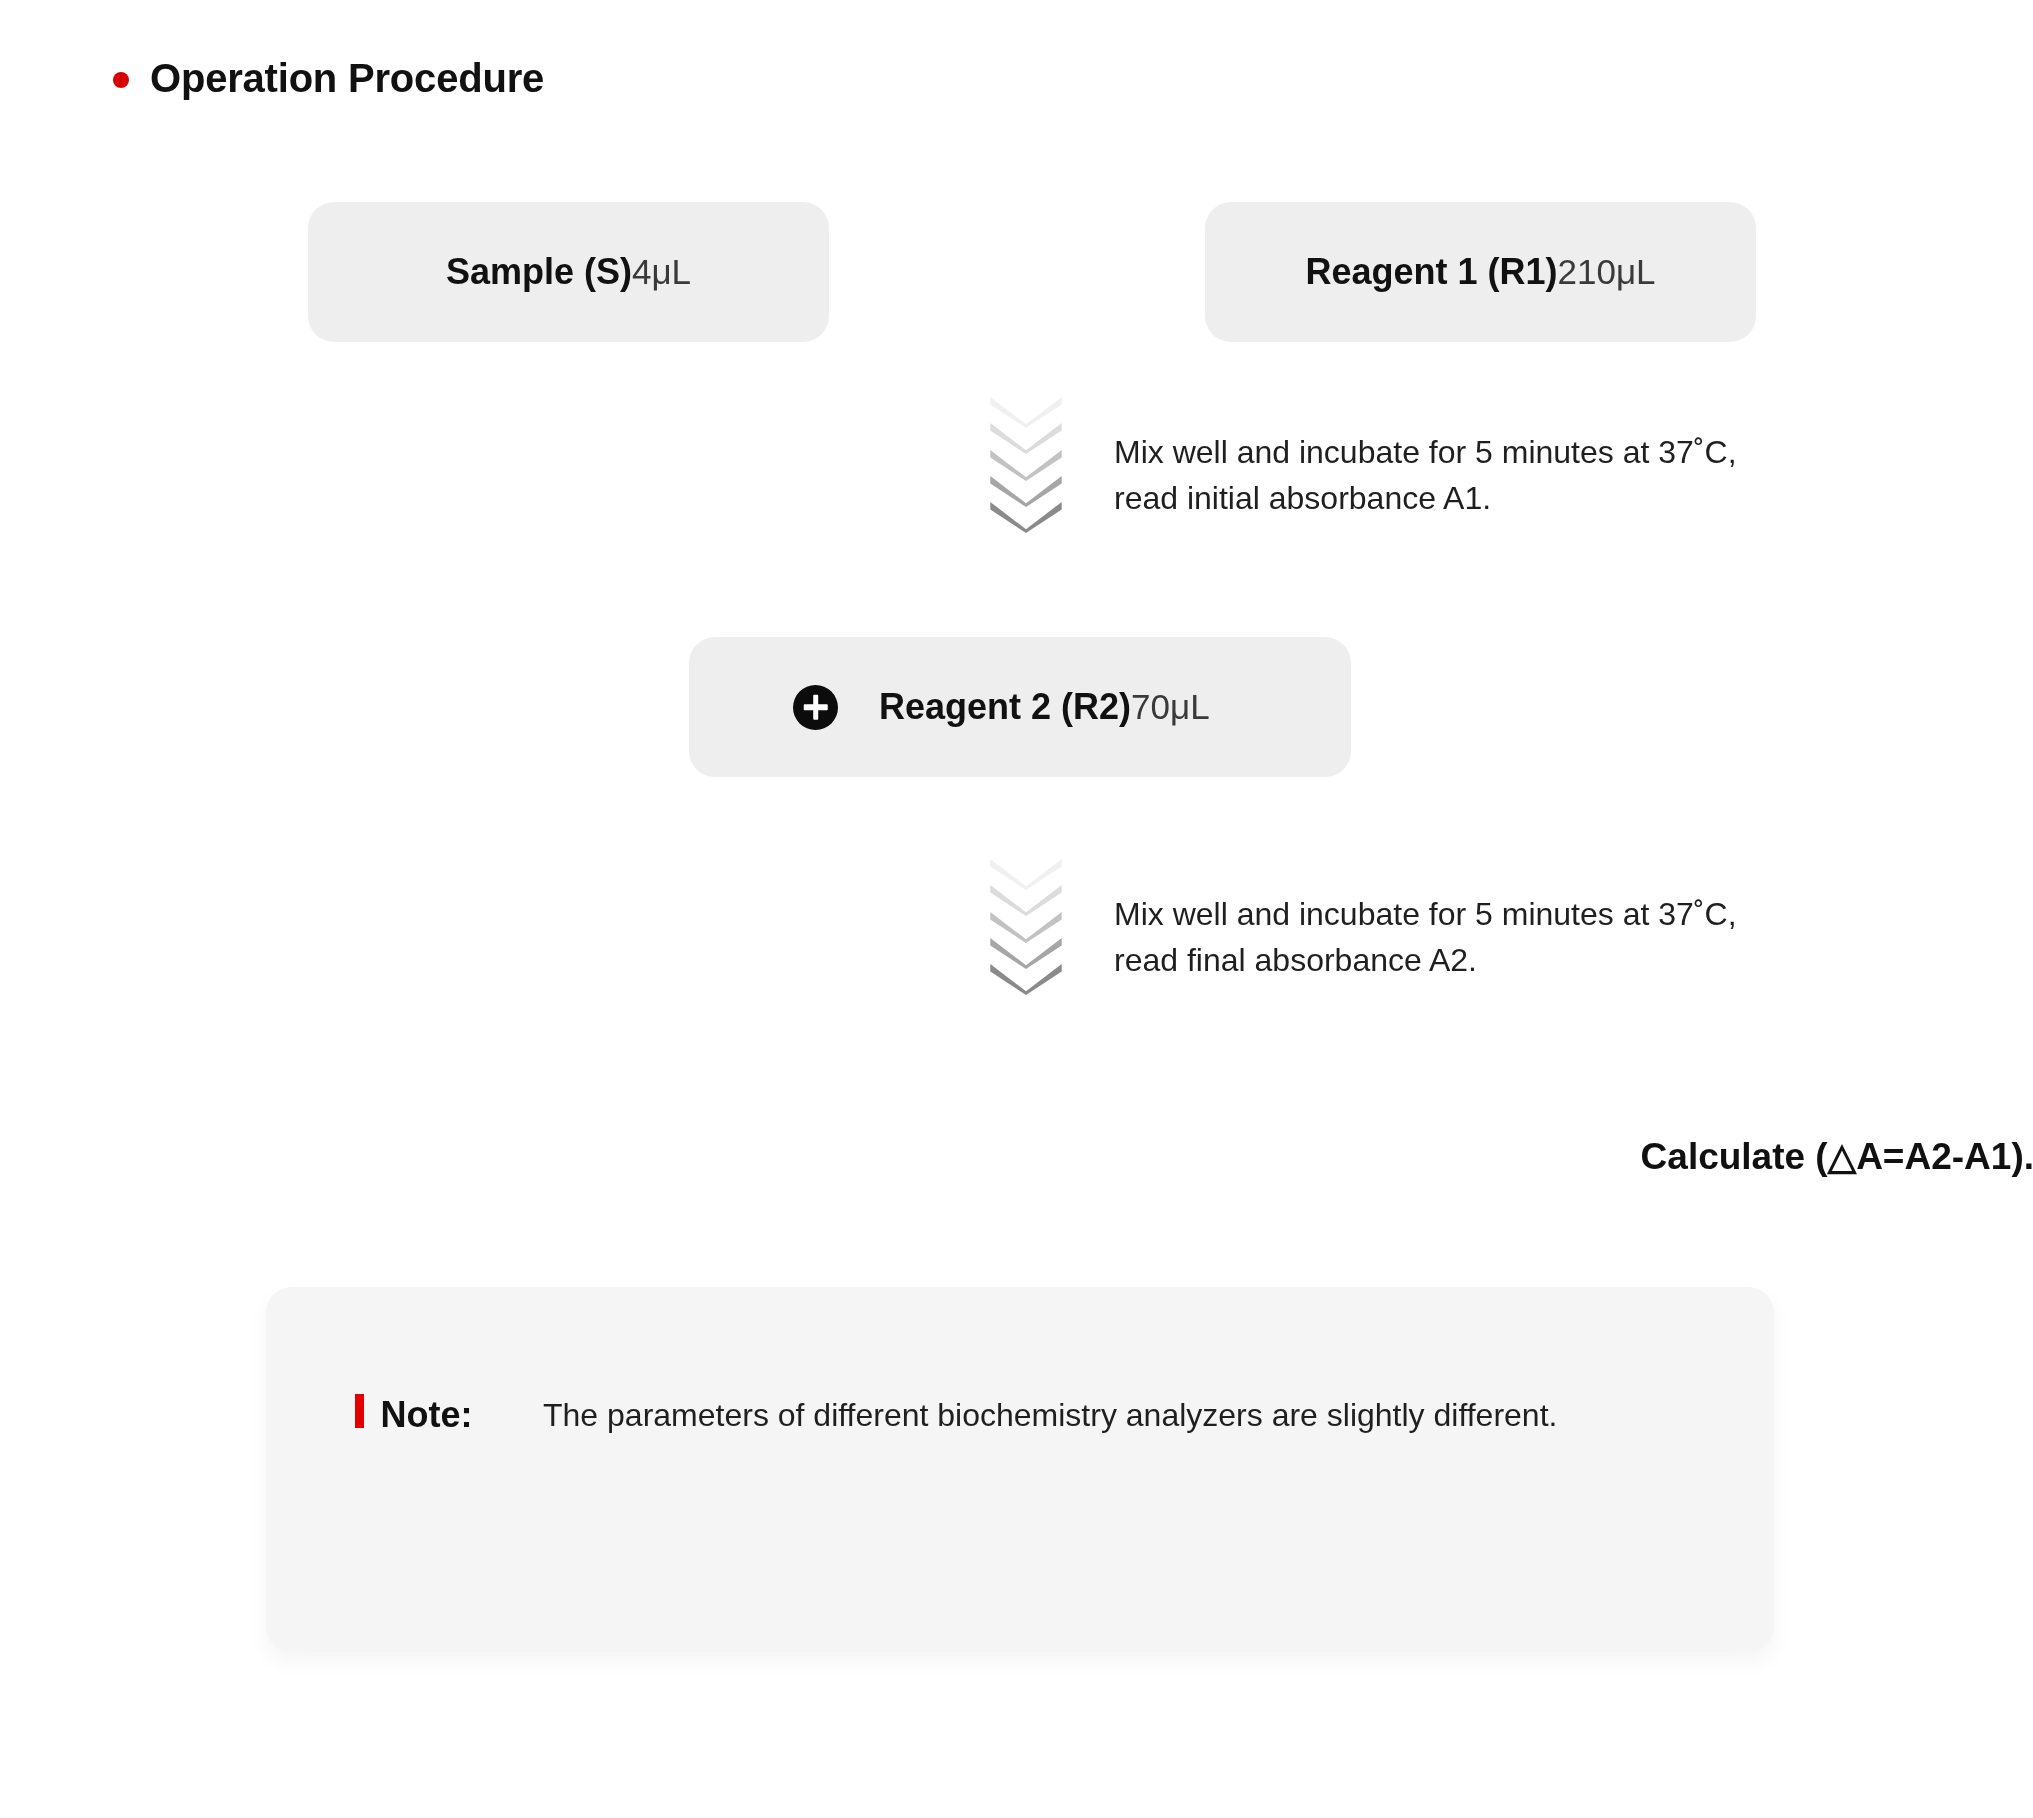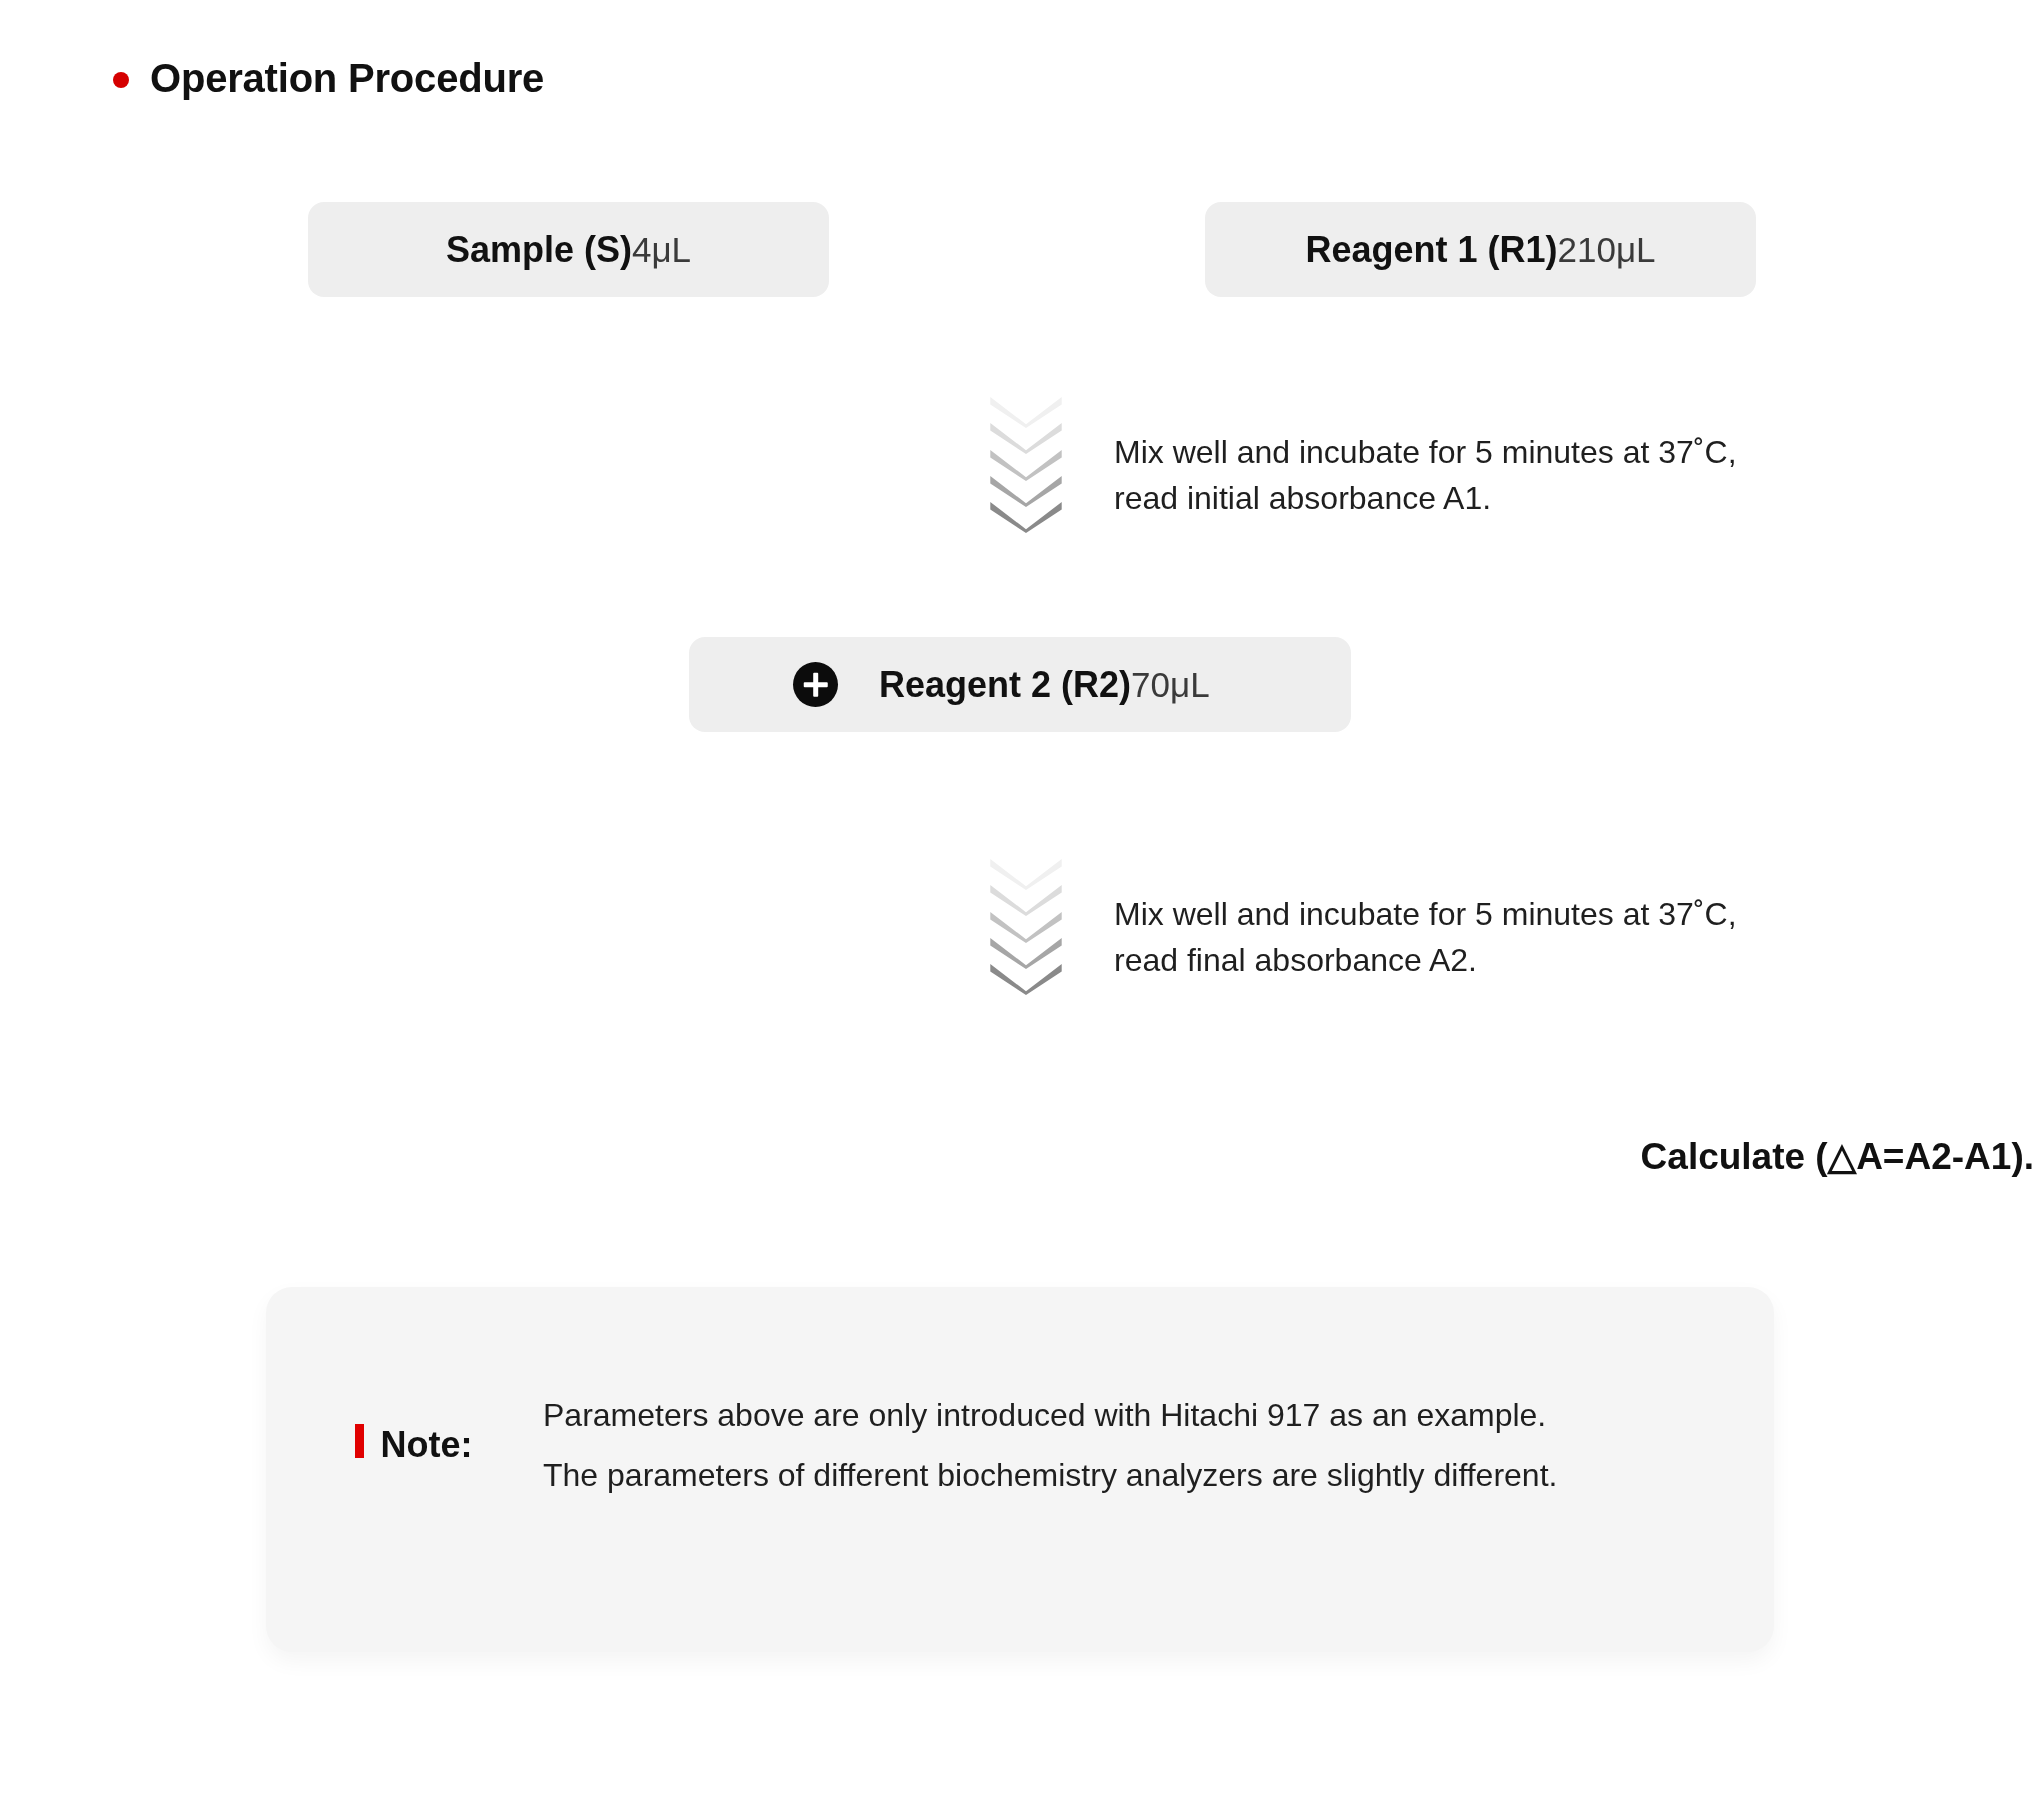--- a/index.html
+++ b/index.html
@@ -44,24 +44,24 @@
     font-weight: 700;
     letter-spacing: -0.2px;
     color: #111111;
     white-space: nowrap;
   }
 
   
   .chip {
     position: absolute;
     background: #eeeeee;
-    border-radius: 16px;
+    border-radius: 26px;
     display: flex;
     align-items: center;
-    height: 95px;
+    height: 140px;
   }
   .chip-inner {
     display: flex;
     align-items: center;
     width: 100%;
     justify-content: center;
     gap: 0;
   }
   .chip-name {
     font-size: 36px;
@@ -289,20 +289,19 @@
 
   <div class="calculate-line">Calculate (△A=A2-A1).</div>
 
   <div class="note-panel">
     <div class="note-row">
       <div class="note-label-wrap">
         <span class="note-bar"></span>
         <span class="note-label">Note:</span>
       </div>
       <div class="note-lines">
-        <div class="note-line">Parameters above are only introduced with Hitachi 917 as an example.</div>
         <div class="note-line">The parameters of different biochemistry analyzers are slightly different.</div>
       </div>
     </div>
   </div>
 
 </div>
 
 
 </body></html>

